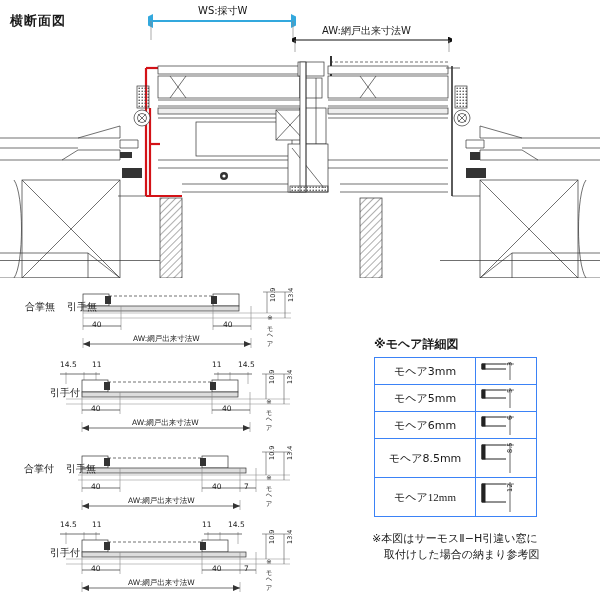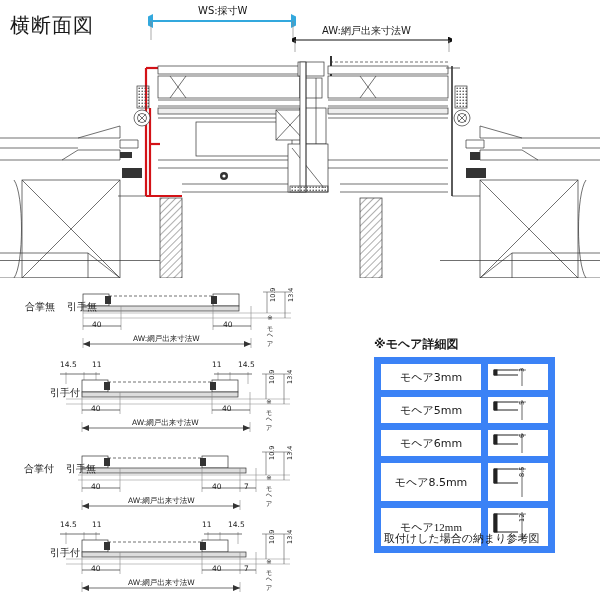--- a/index.html
+++ b/index.html
@@ -1,27 +1,27 @@
 <!DOCTYPE html>
 <html><head>
 <meta charset="utf-8">
 <style>
   html,body{margin:0;padding:0;background:#fff;}
   body{width:600px;height:600px;position:relative;overflow:hidden;
        font-family:"DejaVu Sans","Liberation Sans",sans-serif;color:#1a1a1a;}
   .abs{position:absolute;}
-  .ttl{font-size:20px;font-weight:400;letter-spacing:1px;}
+  .ttl{font-size:13px;font-weight:700;letter-spacing:1px;}
   .lbl{font-size:10px;white-space:nowrap;}
   .lbl-s{font-size:7.5px;white-space:nowrap;}
   .lbl-xs{font-size:6.5px;white-space:nowrap;}
   .vert{writing-mode:vertical-rl;text-orientation:mixed;}
   .rot{transform:rotate(-90deg);transform-origin:left top;white-space:nowrap;}
   svg{display:block;}
   .tbl{border-collapse:collapse;}
-  .tbl td{border:7px solid #3b82f6;padding:0;vertical-align:middle;margin-left:19px;}
+  .tbl td{border:1px solid #3b82f6;padding:0;vertical-align:middle;margin-left:19px;}
   .tcell{font-size:11px;text-align:center;padding:2px 6px;white-space:nowrap;}
   .note{font-size:11px;line-height:1.45;}
   .tblcap{font-size:12px;font-weight:600;}
 </style>
 </head>
 <body>
 
 <div class="abs ttl" style="left:10px;top:12px;">横断面図</div>
 
 <div class="abs" style="left:148px;top:6px;">
@@ -384,14 +384,15 @@
           </g>
         </svg>
         <div class="abs lbl-xs rot" style="left:30px;top:14px;">12</div>
       </td>
     </tr>
   </tbody>
     </table>
 </div>
 
 <div class="abs note" style="left:372px;top:531px;width:224px;">
+  <div>※本図はサーモスⅡ−H引違い窓に</div>
   <div style="padding-left:12px;">取付けした場合の納まり参考図</div>
 </div>
 
 </body></html>

